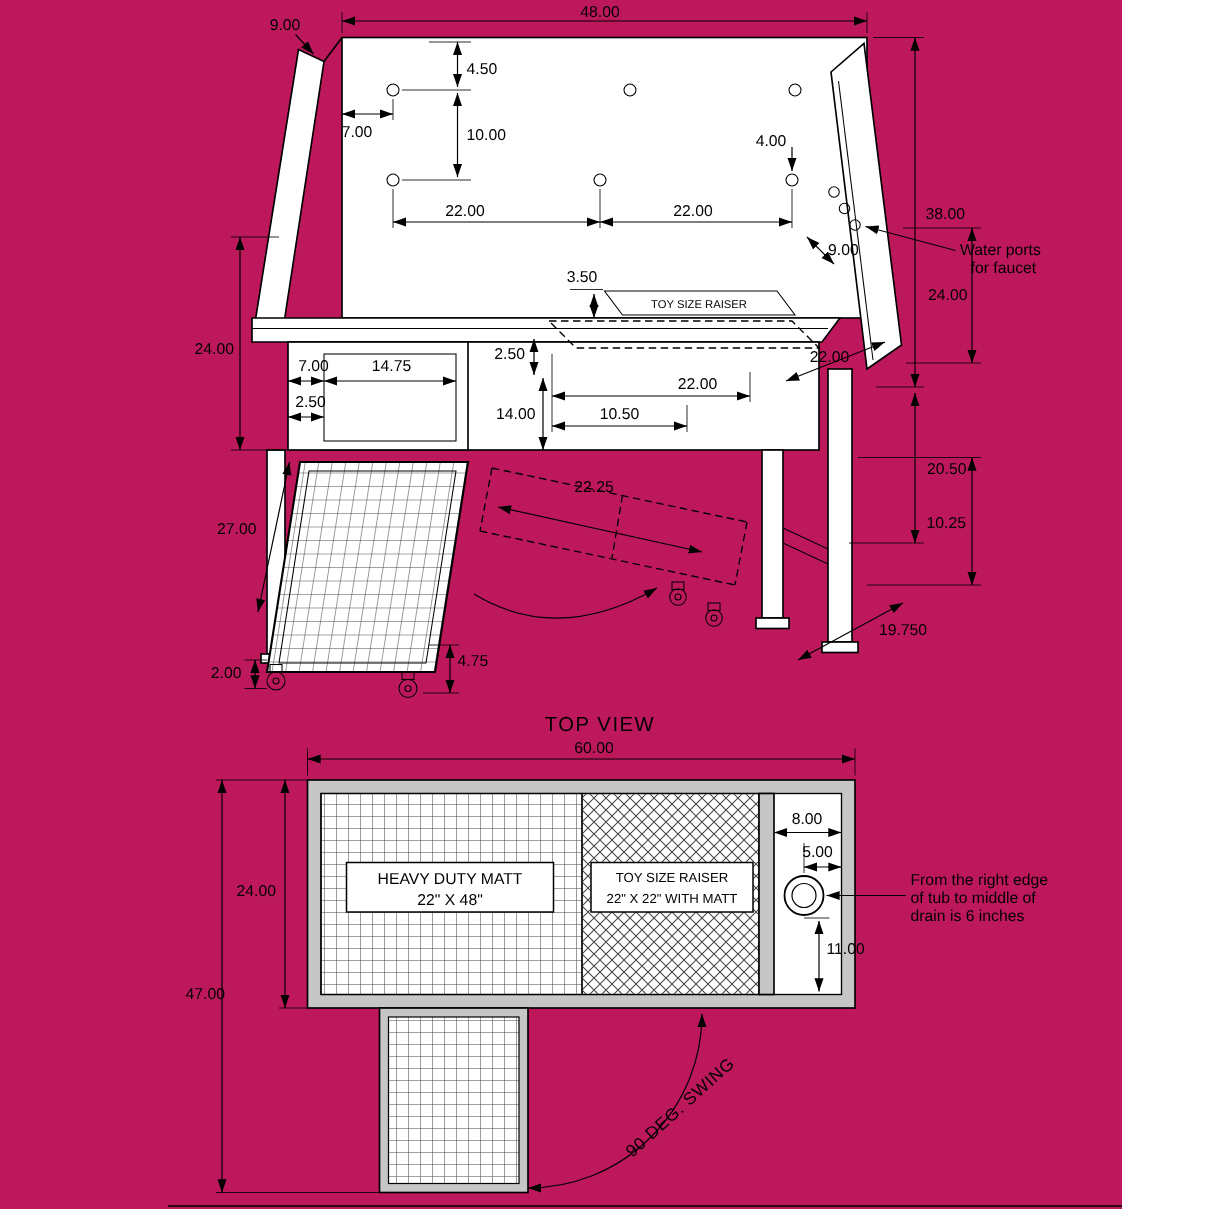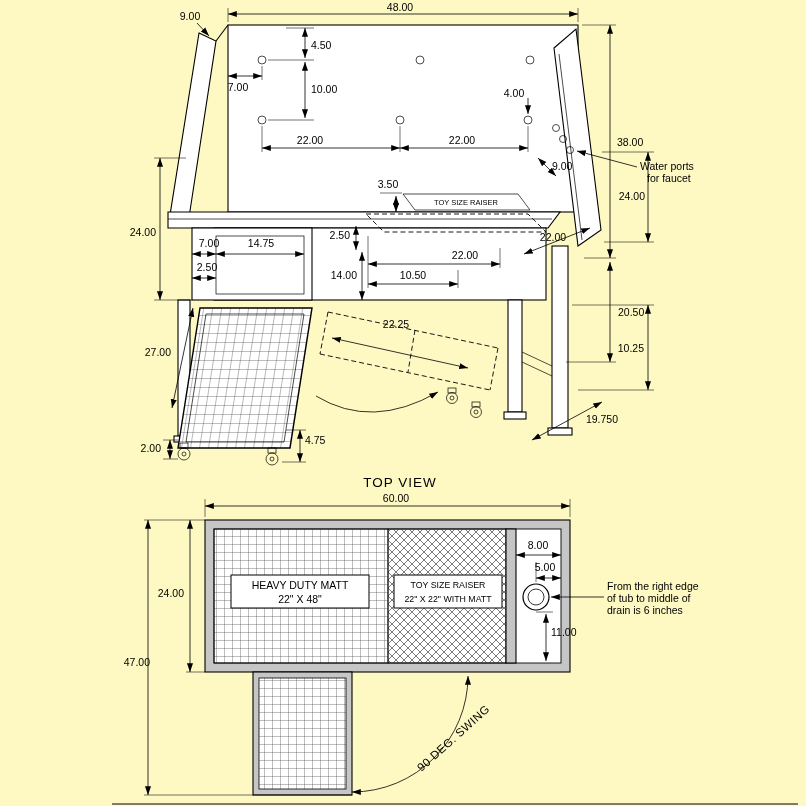--- a/index.html
+++ b/index.html
@@ -1,16 +1,16 @@
 <!DOCTYPE html>
 <html><head>
 <meta charset="utf-8">
 <style>
   html,body{margin:0;padding:0;background:#fff}
-  .page{width:806px;height:806px;background:#fef9c3;overflow:hidden}
+  .page{width:748px;height:806px;background:#be185d;overflow:hidden}
   svg{display:block}
   text{font-family:"Liberation Sans","DejaVu Sans",sans-serif;fill:#000}
   .t{font-size:10.5px}
   .ts{font-size:7.5px}
   .tm{font-size:8.8px}
   .tt{font-size:13.5px;letter-spacing:1px}
   .tn{font-size:10.5px}
   .tw{font-size:11.5px;letter-spacing:.5px}
   .s1{stroke:#000;stroke-width:1.1;fill:none}
   .fw{fill:#fff}

